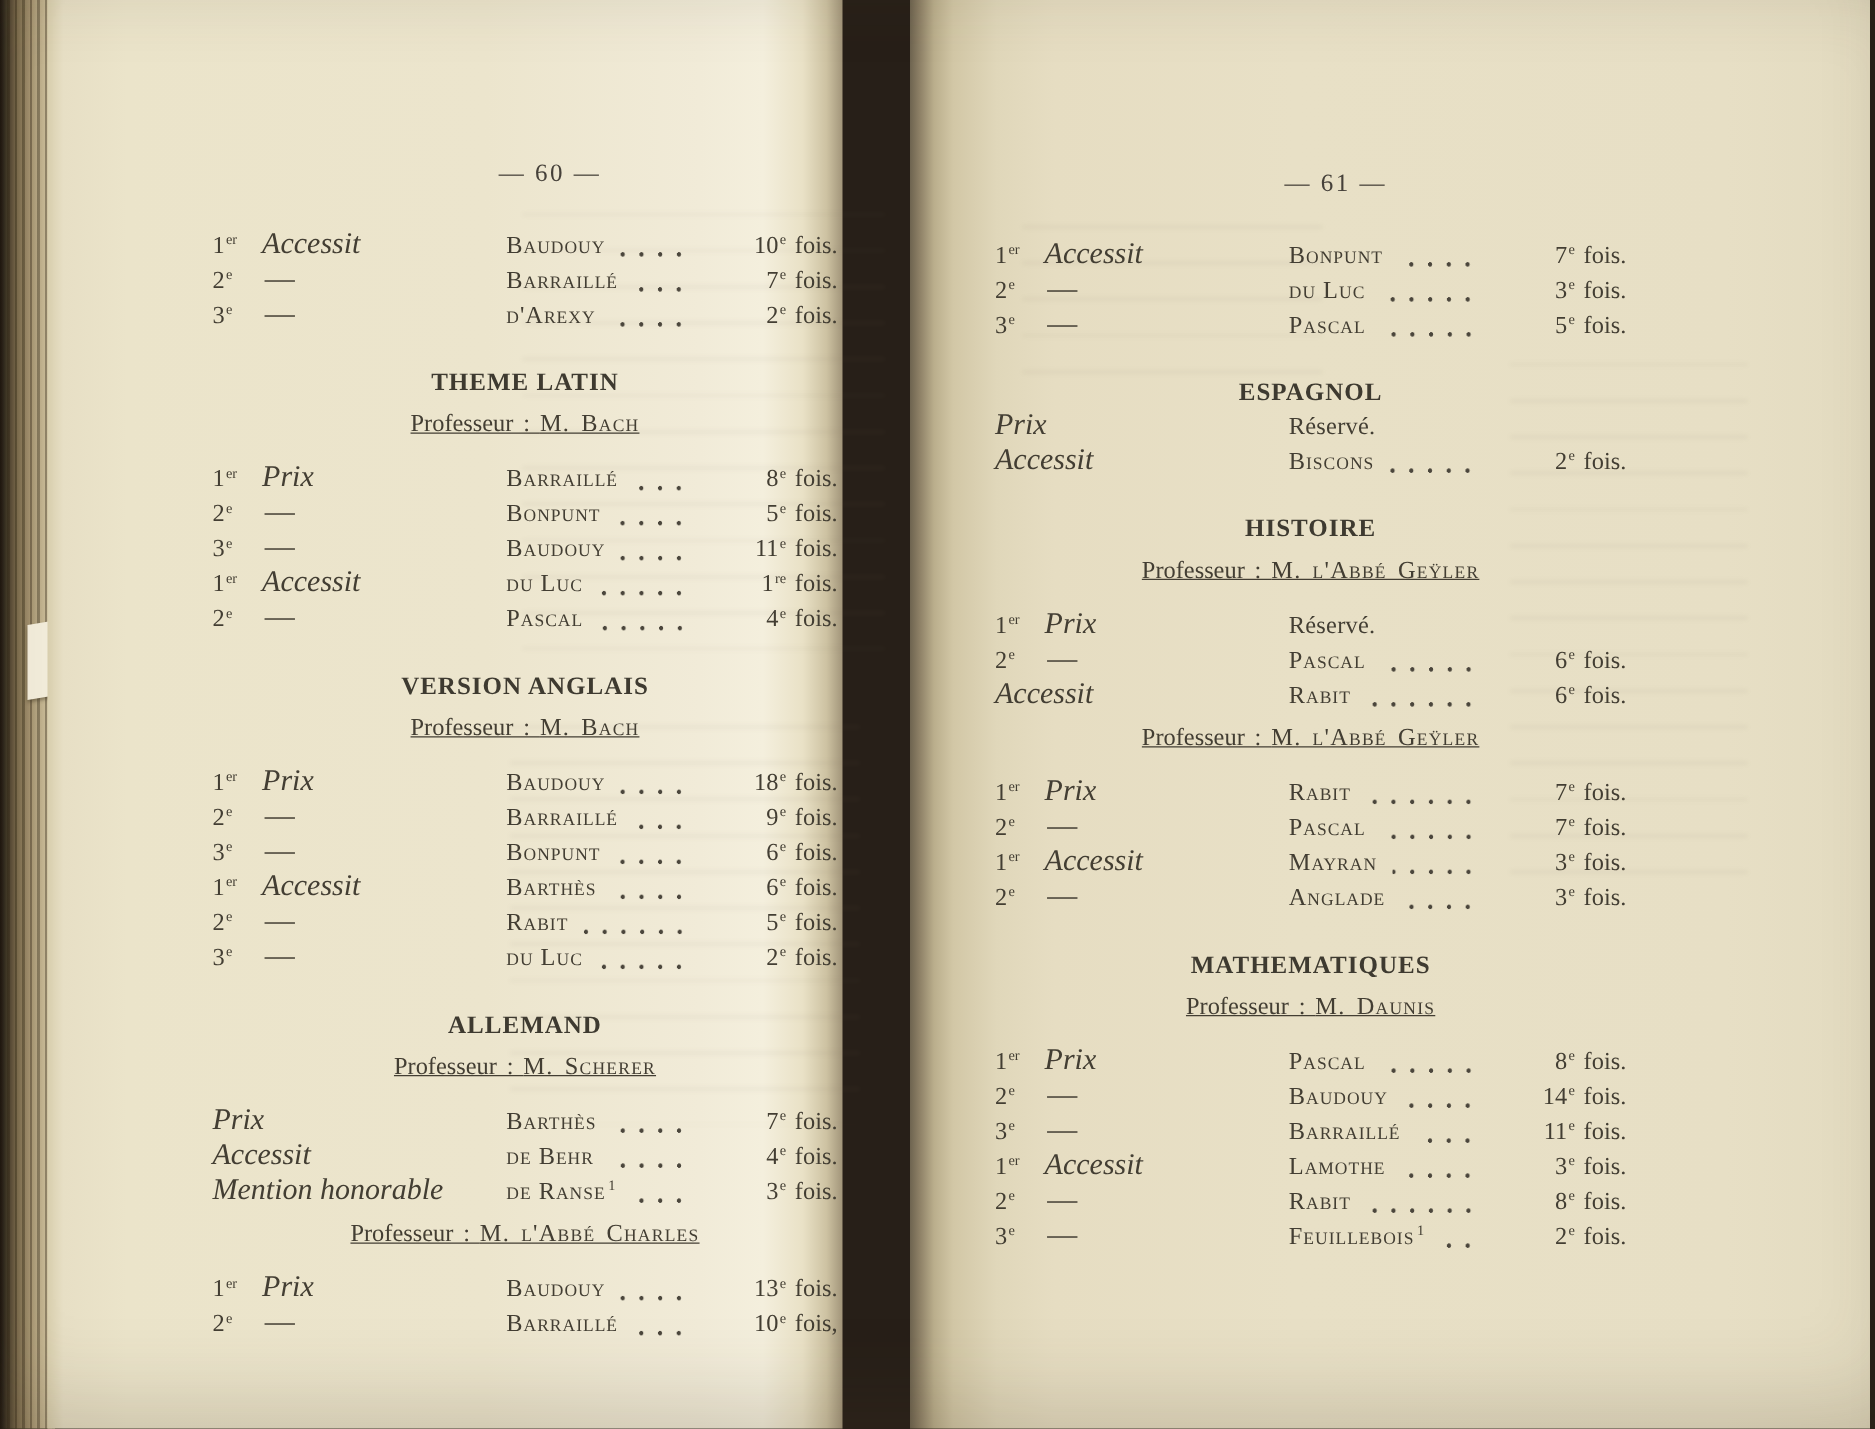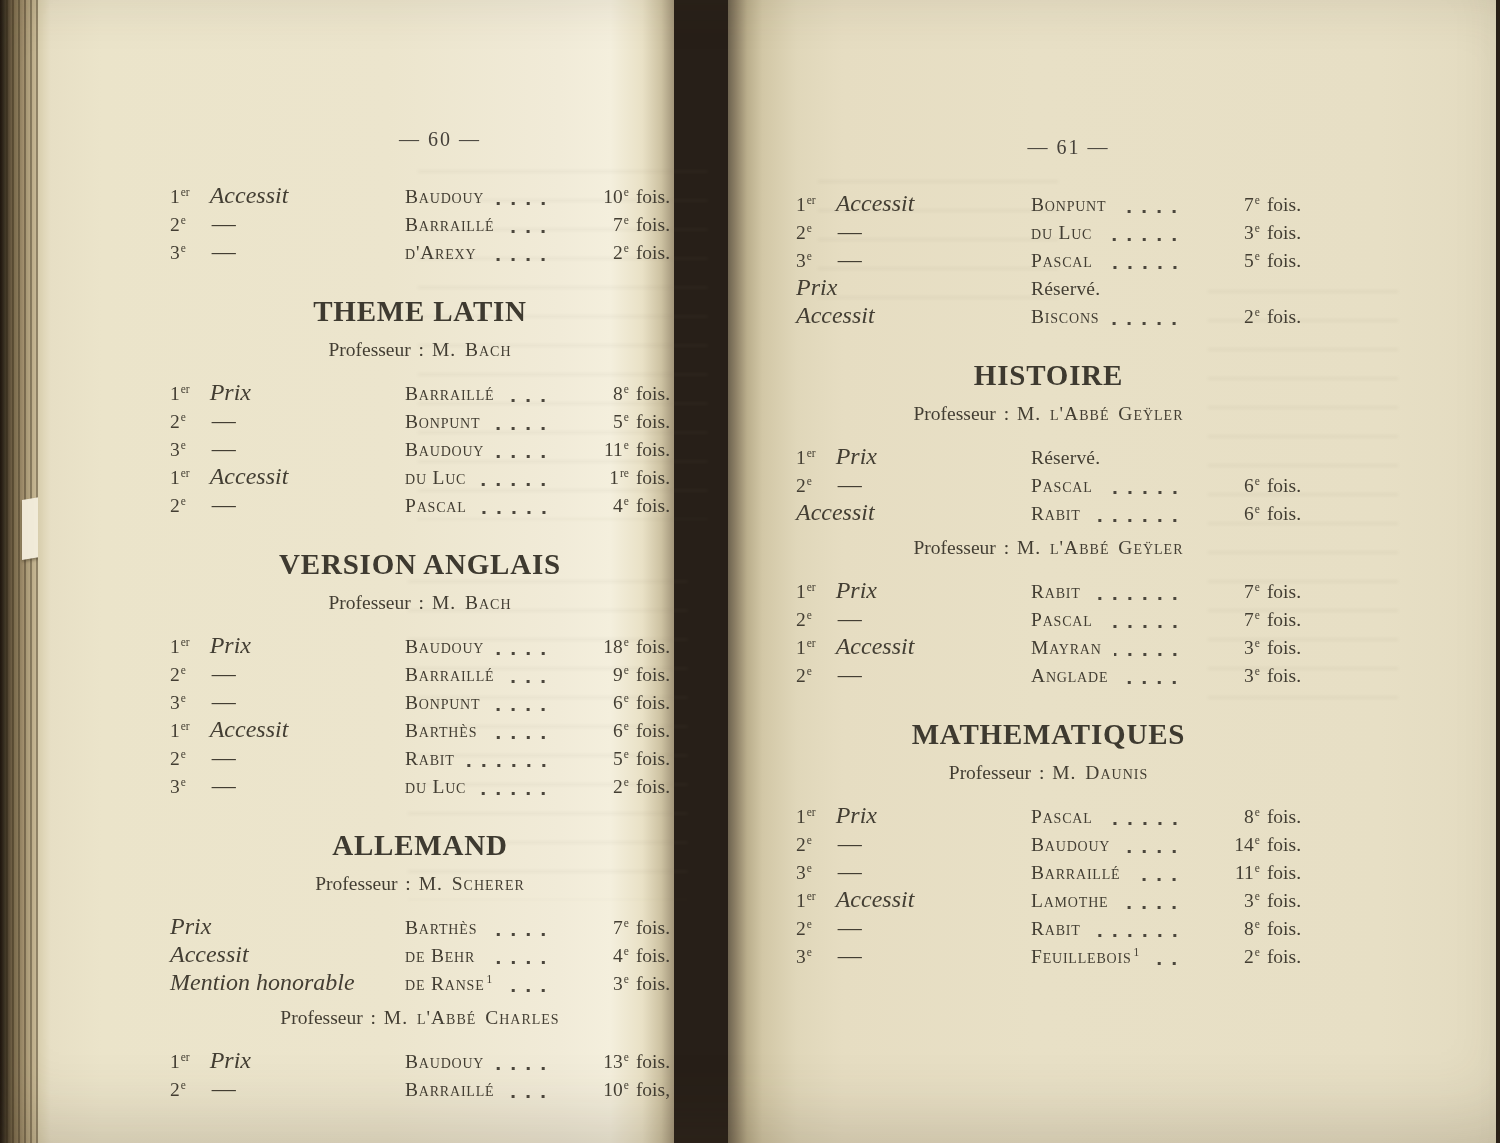--- a/index.html
+++ b/index.html
@@ -50,23 +50,23 @@
   .left-page  .content { left:132px; top:128px; width:500px; }
   .right-page .content { left:68px;  top:136px; width:505px; }
 
   .page-num {
     text-align:center; font-size:20px; letter-spacing:2px;
     margin:0 0 30px 0; transform:translateX(20px); color:#46413a;
   }
 
   .section-title {
     margin:30px 0 0 0; text-align:center;
-    font-size:29px; font-weight:700; letter-spacing:.8px; color:#3e3a30;
-  }
-  .prof-line { margin:11px 0 17px 0; text-align:center; font-size:19.5px; word-spacing:3px; }
+    font-size:20px; font-weight:700; letter-spacing:.8px; color:#3e3a30;
+  }
+  .prof-line { margin:11px 0 17px 0; text-align:center; font-size:19.5px; word-spacing:3px;text-decoration:underline; }
   .prof-name { font-variant:small-caps; letter-spacing:1px; }
 
   .rows { }
   .row { display:flex; align-items:baseline; height:28px; line-height:28px; font-size:19.5px; }
 
   .rank { flex:none; width:192px; display:flex; align-items:baseline; }
   .ord  { font-size:19.5px; }
   sup   { font-size:11.5px; position:relative; top:-7px; margin-left:1px; line-height:0; }
   .rank-label { font-style:italic; margin-left:20px; font-size:24px; }
   .rank-label.dash { font-style:normal; margin-left:26px; }
@@ -481,20 +481,21 @@
                 </span>
                 <span class="times">
                   <span class="t-num">5</span>
                   <sup>e</sup>
                   <span class="t-word">fois.</span>
                 </span>
               </div>
             </div>
           </div>
           <div class="section">
+            <div class="section-title">ESPAGNOL</div>
             <div class="rows">
               <div class="row">
                 <span class="rank">
                   <span class="rank-label no-indent">Prix</span>
                 </span>
                 <span class="name-cell">
                   <span class="name plain">Réservé.</span>
                 </span>
               </div>
               <div class="row">

